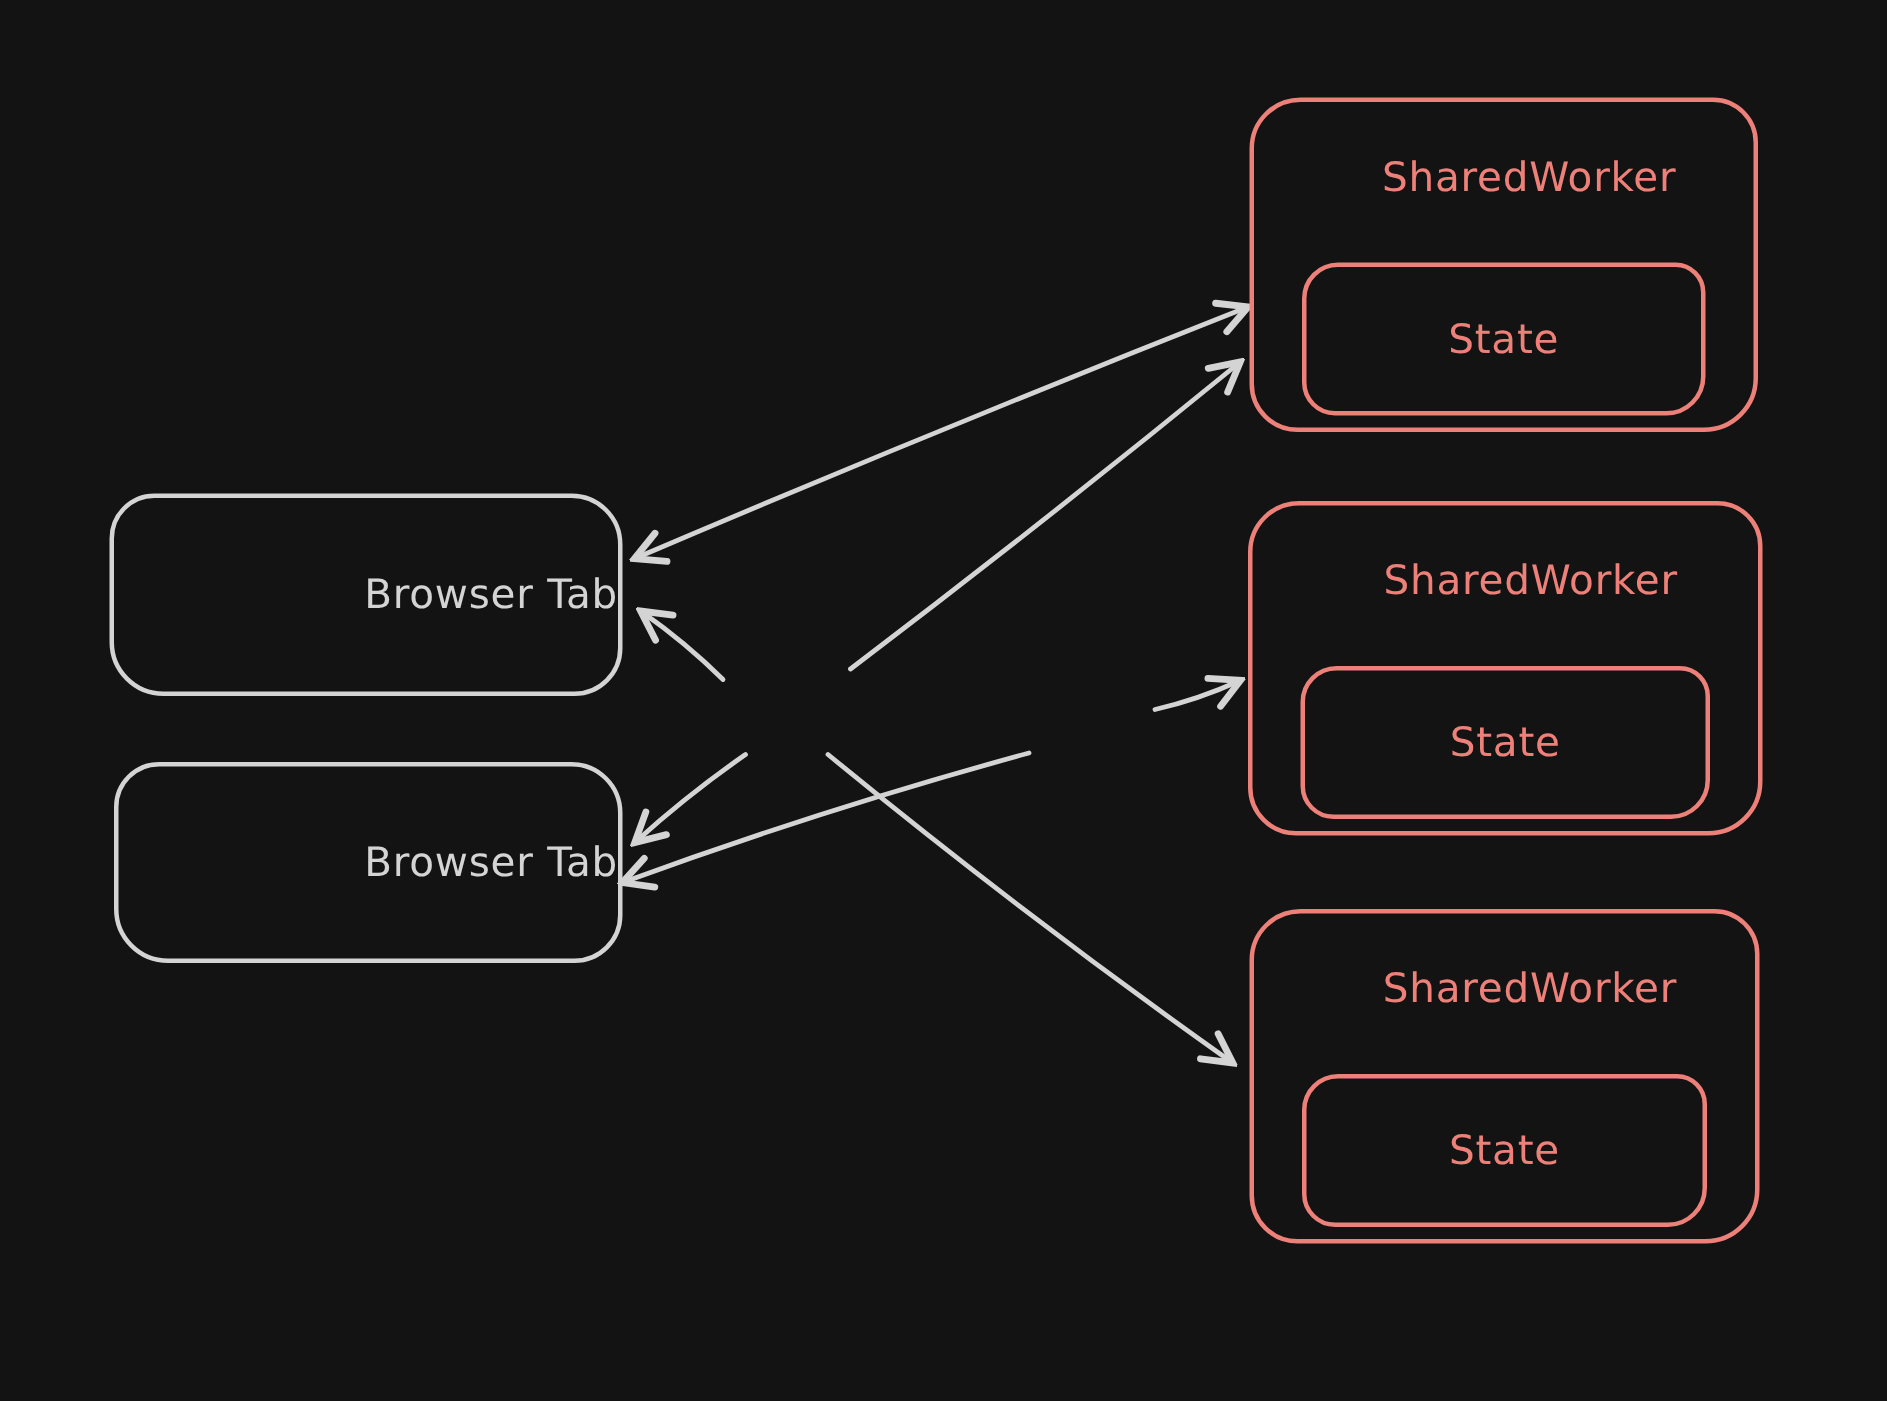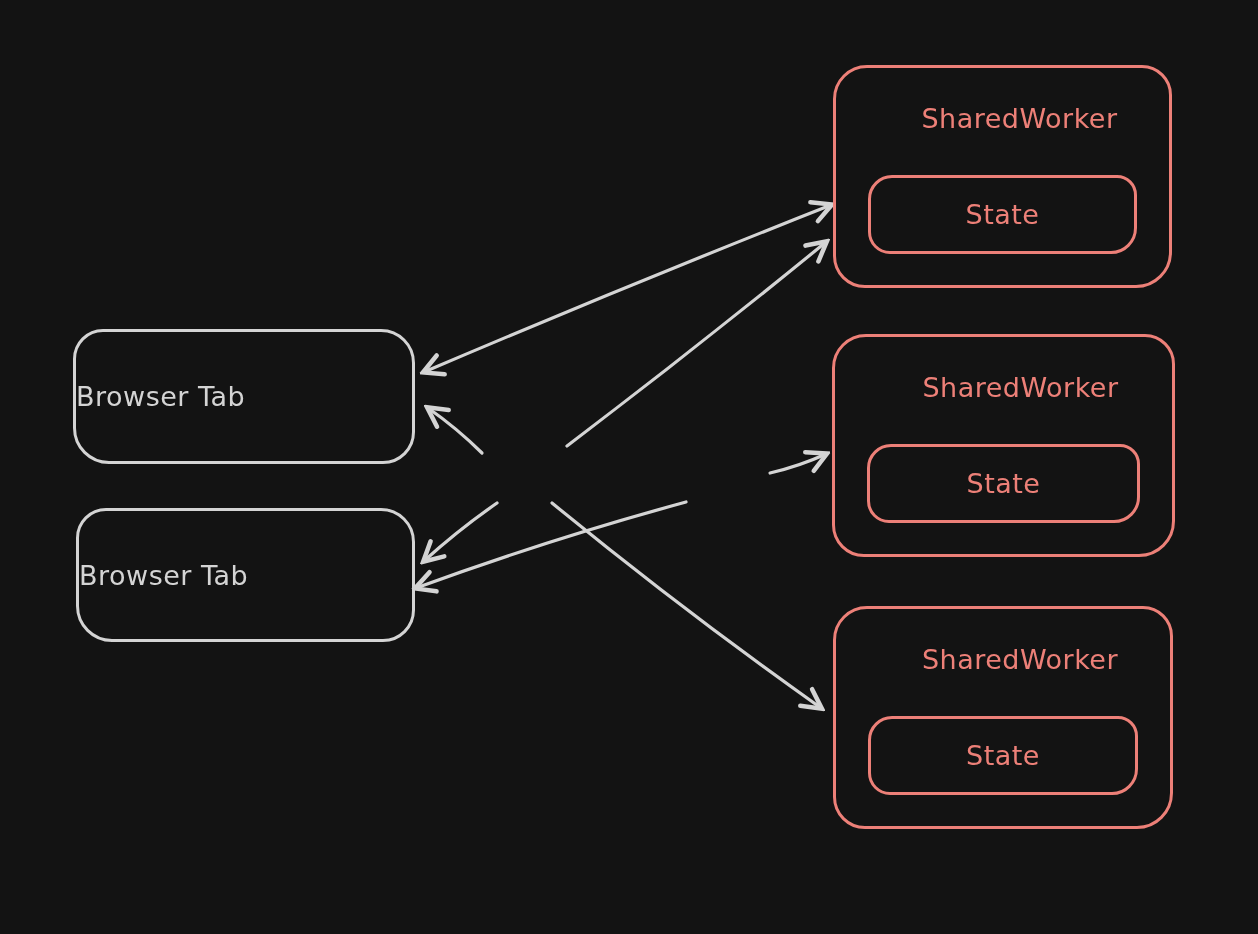--- a/index.html
+++ b/index.html
@@ -16,21 +16,21 @@
   }
   .box {
     position: absolute;
     border: 3px solid var(--light, #d4d4d4);
     box-sizing: border-box;
     color: var(--light, #d4d4d4);
   }
   .bt {
     display: flex;
     align-items: center;
-    justify-content: flex-start;
+    justify-content: flex-end;
     border-radius: 30px 34px 32px 36px;
   }
   #bt1 { left: 73px;  top: 329px; width: 342px; height: 135px; }
   #bt2 { left: 76px;  top: 508px; width: 339px; height: 134px; }
   .sw {
     border-color: var(--accent, #ed8078);
     color: var(--accent, #ed8078);
     border-radius: 34px 30px 36px 32px;
   }
   #sw1 { left: 833px; top: 65px;  width: 339px; height: 223px; }
@@ -39,21 +39,21 @@
   .sw-title {
     height: 100px;
     display: flex;
     align-items: center;
     justify-content: center;
     padding-left: 34px;
   }
   .state {
     margin: 7px auto 0;
     width: 81%;
-    height: 79px;
+    height: 102px;
     border: 3px solid var(--accent, #ed8078);
     box-sizing: border-box;
     border-radius: 24px 20px 26px 22px;
     display: flex;
     align-items: center;
     justify-content: center;
   }
   .diagram-text {
     font-size: 27px;
     letter-spacing: 0.5px;

